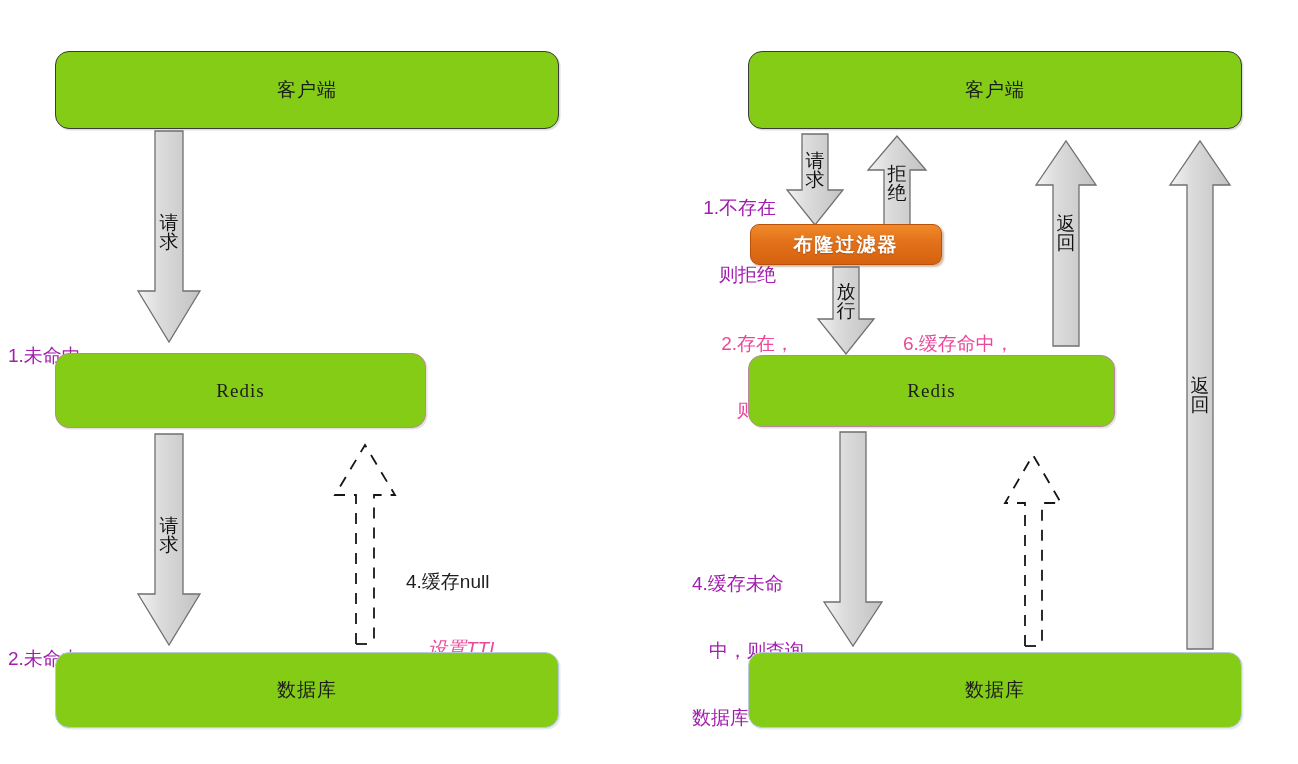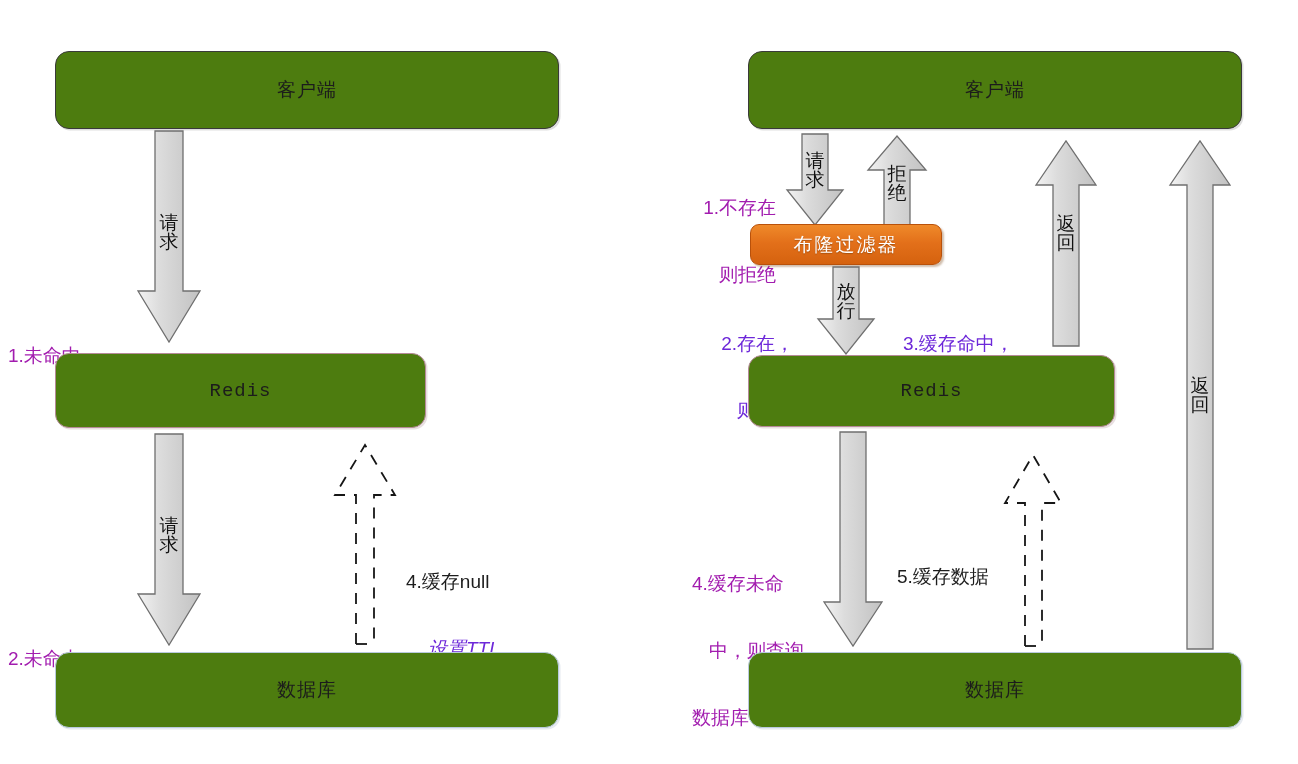--- a/index.html
+++ b/index.html
@@ -5,60 +5,60 @@
   html,body{margin:0;padding:0;background:#ffffff;}
   body{
     width:1298px;height:764px;position:relative;overflow:hidden;
     font-family:"Liberation Sans","DejaVu Sans",sans-serif;
   }
   .canvas{position:absolute;left:0;top:0;width:1298px;height:764px;}
 
   
   .node{
     position:absolute;box-sizing:border-box;
-    border-radius:14px;background:#4d7c0f;
+    border-radius:14px;background:#84cc16;
     display:flex;align-items:center;justify-content:center;
     text-align:center;
   }
   .node .lbl{font-size:19px;color:#1c1c1c;letter-spacing:1px;}
   .node.client{border:1.6px solid #3a3a3a;box-shadow:1.5px 1.5px 0 rgba(90,90,90,.20);}
   .node.redis{border:1.6px solid #b58a98;box-shadow:1.5px 1.5px 0 rgba(150,110,120,.22);}
-  .node.redis .lbl{font-family:Liberation Mono, monospace;font-size:19px;}
+  .node.redis .lbl{font-family:Liberation Serif, serif;font-size:19px;}
   .node.db{border:1.6px solid #b9cade;box-shadow:1.5px 1.5px 0 rgba(150,170,195,.25);}
 
   
   .bloom{
     position:absolute;box-sizing:border-box;border-radius:9px;
     background:linear-gradient(180deg,#ef8a2a 0%,#e3701a 45%,#d5620f 100%);
     border:1.4px solid #b9510a;
     display:flex;align-items:center;justify-content:center;
     box-shadow:2px 2px 2px rgba(120,70,20,.35);
   }
   .bloom .lbl{
-    font-size:19px;color:#ffffff;font-weight:normal;letter-spacing:2px;
+    font-size:19px;color:#ffffff;font-weight:bold;letter-spacing:2px;
     text-shadow:0 1px 1px rgba(120,60,10,.55);
   }
 
   
   .arrowwrap{position:absolute;}
   .arrowwrap svg{display:block;overflow:visible;}
 
   
   .vlabel{
     position:absolute;display:flex;flex-direction:column;
     align-items:center;justify-content:center;line-height:1.0;
     color:#121212;font-size:19px;letter-spacing:0px;
     text-shadow:0 0 1px rgba(255,255,255,.7);
   }
   .vlabel span{display:block;}
 
   
   .ann{position:absolute;line-height:1.18;font-size:19px;white-space:pre;}
   .ann.red{color:#a21caf;}
-  .ann.green{color:#6d28d9;}
+  .ann.green{color:#ec4899;}
   .ann.dark{color:#1d1d1d;}
   .ann.r{text-align:right;}
   .ann.l{text-align:left;}
 </style>
 </head>
 <body>
 
 <div class="canvas">
 
   <svg width="0" height="0" style="position:absolute">
@@ -165,21 +165,21 @@
     <span>放</span>
     <span>行</span>
   </div>
 
   <div class="ann green r" style="left:694px;top:288px;width:100px;">
     <div>2.存在，</div>
     <div>则放行</div>
   </div>
 
   <div class="ann green l" style="left:903px;top:288px;">
-    <div>3.缓存命中，</div>
+    <div>6.缓存命中，</div>
     <div style="padding-left:20px;">则返回</div>
   </div>
 
   <div class="arrowwrap" style="left:1034px;top:135px;">
     <svg width="64" height="212" viewBox="0 0 64 212">
       <path d="M19 211 L19 50 L2 50 L32 6 L62 50 L45 50 L45 211 Z" fill="url(#agH)" stroke="#6f6f6f" stroke-width="1.3"></path>
     </svg>
   </div>
   <div class="vlabel" style="left:1034px;top:200px;width:64px;height:66px;">
     <span>返</span>
@@ -212,21 +212,18 @@
     <div style="text-align:left;">数据库</div>
   </div>
 
   <div class="arrowwrap" style="left:1000px;top:447px;">
     <svg width="66" height="200" viewBox="0 0 66 200">
       <path d="M25 199 L25 56 L5 56 L33 8 L61 56 L42 56 L42 199" fill="none" stroke="#161616" stroke-width="1.8" stroke-dasharray="11 9" stroke-linecap="butt"></path>
       <path d="M25 199 L42 199" fill="none" stroke="#161616" stroke-width="1.8" stroke-dasharray="11 9"></path>
     </svg>
   </div>
 
-  <div class="ann dark l" style="left:897px;top:521px;">
-    <div>5.缓存数据</div>
-  </div>
 
   <div class="node db" style="left:748px;top:652px;width:494px;height:76px;">
     <span class="lbl">数据库</span>
   </div>
 
 </div>
 
 </body></html>

